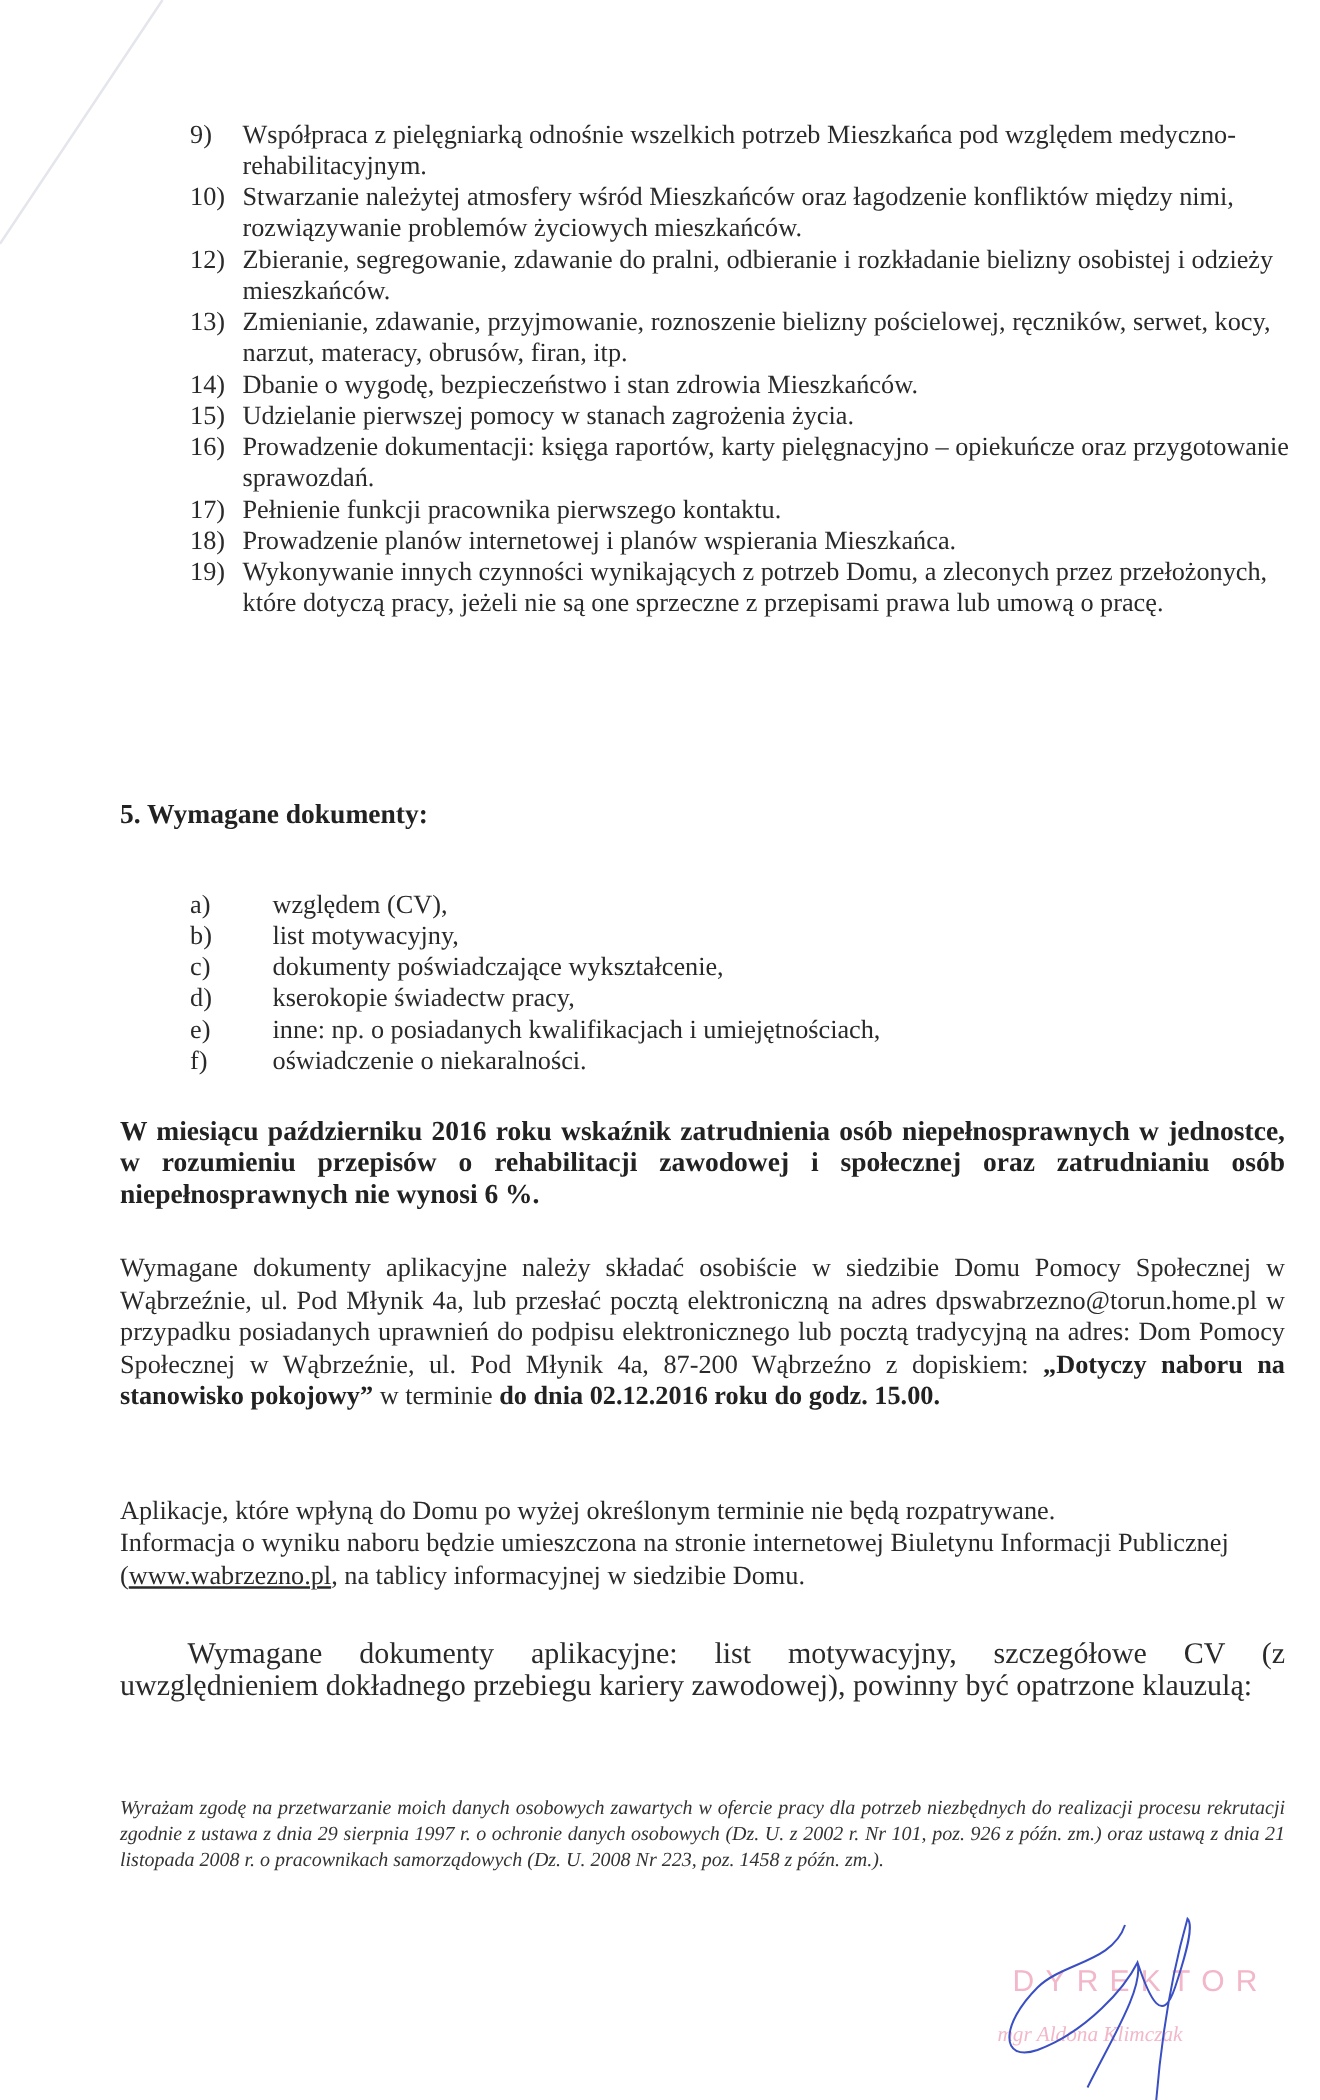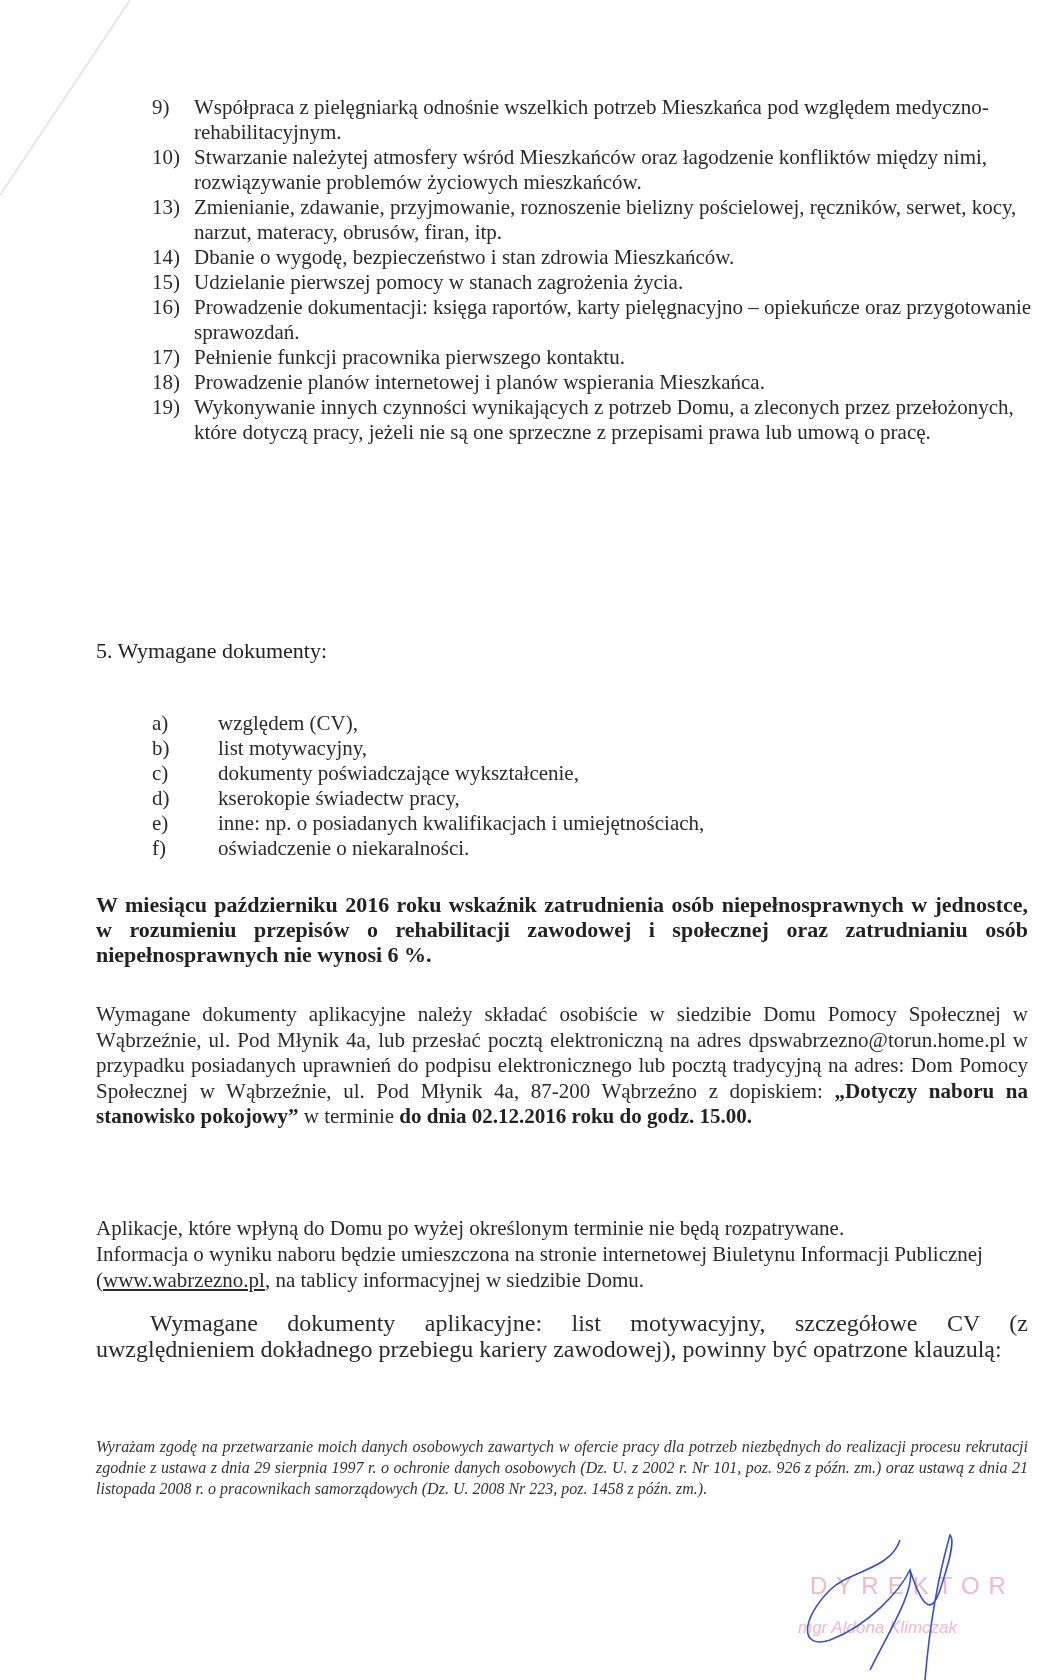--- a/index.html
+++ b/index.html
@@ -9,52 +9,52 @@
   }
   .page { position: absolute; left: 0; top: 0; width: 1056px; height: 1680px; }
   .fold-line {
     position: absolute; left: 0; top: 0; width: 160px; height: 200px;
   }
   .duties { position: absolute; left: 152px; top: 95px; width: 880px; font-size: 21px; line-height: 25px; }
   .duty { display: flex; margin: 0; }
   .duty .num { width: 42px; flex-shrink: 0; }
   .duty .txt { flex: 1; }
   .section-head {
-    position: absolute; left: 96px; top: 638px; font-size: 22px; font-weight: normal; color: #222;
+    position: absolute; left: 96px; top: 638px; font-size: 22px; font-weight: bold; color: #222;
   }
   .docs { position: absolute; left: 152px; top: 711px; font-size: 21px; line-height: 25px; }
   .doc-item { display: flex; }
   .doc-item .letter { width: 66px; }
   .notice {
     position: absolute; left: 96px; top: 892px; width: 932px; font-size: 22px; line-height: 25px;
     font-weight: bold; text-align: justify; color: #222;
   }
   .para1 {
     position: absolute; left: 96px; top: 1002px; width: 932px; font-size: 21px; line-height: 25.5px;
     text-align: justify;
   }
   .para1 .b { font-weight: bold; color: #222; }
   .para1 a { color: #2a2a2a; }
-  .para2 { position: absolute; left: 96px; top: 1195px; width: 932px; font-size: 21px; line-height: 26px; margin-top: 20px; }
+  .para2 { position: absolute; left: 96px; top: 1195px; width: 932px; font-size: 21px; line-height: 26px; }
   .para2 a { color: #2a2a2a; text-decoration: underline; }
   .para3 {
     position: absolute; left: 96px; top: 1310px; width: 932px; font-size: 24px; line-height: 26px;
     text-align: justify; text-indent: 54px;
   }
   .clause {
     position: absolute; left: 96px; top: 1436px; width: 932px; font-size: 16px; line-height: 21px;
     font-style: italic; text-align: justify; color: #333;
   }
   .stamp { position: absolute; left: 790px; top: 1560px; width: 260px; height: 120px; }
   .stamp-title {
     position: absolute; left: 20px; top: 12px; font-family: "Liberation Sans", sans-serif;
     font-size: 24px; letter-spacing: 9px; color: #f2b7c8;
   }
   .stamp-name {
-    position: absolute; left: 8px; top: 58px; font-family: Liberation Sans, sans-serif;
+    position: absolute; left: 8px; top: 58px; font-family: Liberation Serif, serif;
     font-size: 17px; font-style: italic; color: #f2b7c8;
   }
   .signature { position: absolute; left: 790px; top: 1530px; width: 200px; height: 150px; }
 </style>
 </head>
 <body>
 
 <div class="page">
 
   <svg class="fold-line" viewBox="0 0 160 200">
@@ -62,20 +62,24 @@
   </svg>
 
   <div class="duties">
     <div class="duty">
         <span class="num">9)</span>
         <span class="txt">Współpraca z pielęgniarką odnośnie wszelkich potrzeb Mieszkańca pod względem medyczno-rehabilitacyjnym.</span>
       </div>
     <div class="duty">
         <span class="num">10)</span>
         <span class="txt">Stwarzanie należytej atmosfery wśród Mieszkańców oraz łagodzenie konfliktów między nimi, rozwiązywanie problemów życiowych mieszkańców.</span>
+      </div>
+    <div class="duty">
+        <span class="num">12)</span>
+        <span class="txt">Zbieranie, segregowanie, zdawanie do pralni, odbieranie i rozkładanie bielizny osobistej i odzieży  mieszkańców.</span>
       </div>
     <div class="duty">
         <span class="num">13)</span>
         <span class="txt">Zmienianie, zdawanie, przyjmowanie, roznoszenie bielizny pościelowej, ręczników, serwet, kocy, narzut, materacy, obrusów, firan, itp.</span>
       </div>
     <div class="duty">
         <span class="num">14)</span>
         <span class="txt">Dbanie o wygodę, bezpieczeństwo i stan zdrowia Mieszkańców.</span>
       </div>
     <div class="duty">

